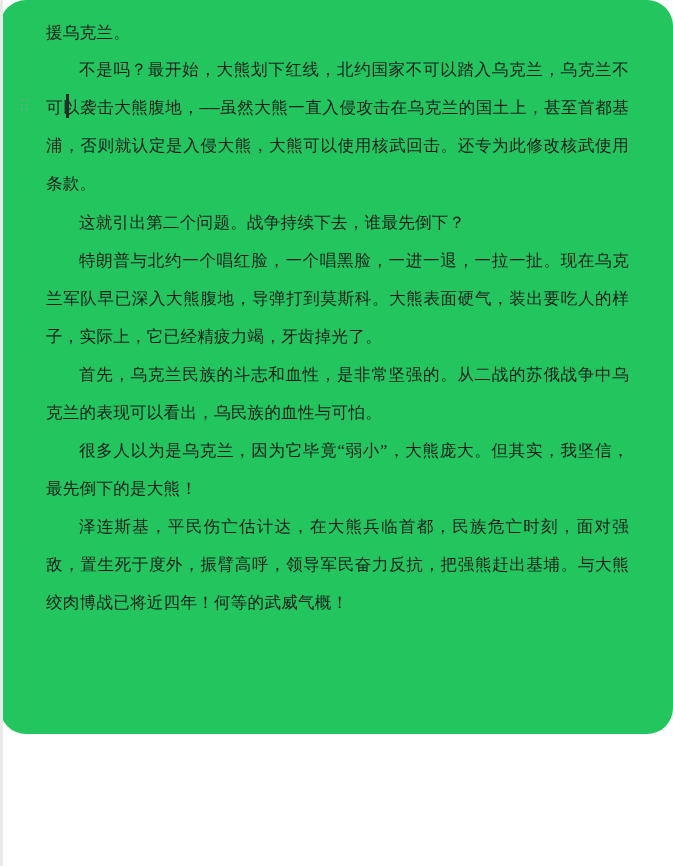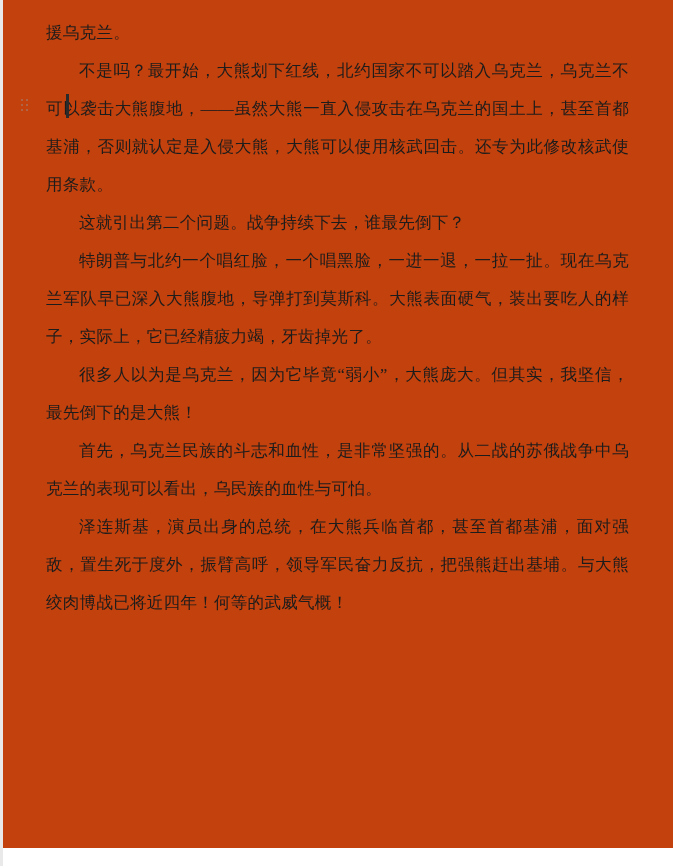--- a/index.html
+++ b/index.html
@@ -11,23 +11,24 @@
     width: 673px;
     height: 866px;
     font-family: "Liberation Serif", "DejaVu Serif", serif;
     color: #1a1a1a;
     overflow: hidden;
     position: relative;
   }
   .page {
     position: relative;
     width: 673px;
-    height: 848px;
-    background: #c2410c;
+    height: 734px;
+    background: #22c55e;
     box-sizing: border-box;
+    border-radius: 26px;
   }
   
   .left-rule {
     position: absolute;
     left: 0;
     top: 0;
     width: 3px;
     height: 866px;
     background: #e9e9e9;
   }
@@ -50,20 +51,21 @@
   }
   p.para.indent {
     text-indent: 2em;
   }
   p.first {
     padding-top: 8px;
   }
   
   .block-selected {
     position: relative;
+    font-family: Liberation Mono, monospace;
   }
   .drag-handle {
     position: absolute;
     left: 20px;
     top: 46px;
     width: 12px;
     height: 14px;
     display: grid;
     grid-template-columns: 4px 4px;
     grid-template-rows: 4px 4px 4px;
@@ -111,18 +113,18 @@
           <i></i>
           <i></i>
           <i></i>
       </span>
       <span class="sel-bar"></span>
       <p class="para indent">不是吗？最开始，大熊划下红线，北约国家不可以踏入乌克兰，乌克兰不可以袭击大熊腹地，——虽然大熊一直入侵攻击在乌克兰的国土上，甚至首都基浦，否则就认定是入侵大熊，大熊可以使用核武回击。还专为此修改核武使用条款。</p>
     </div>
 
     <p class="para indent">这就引出第二个问题。战争持续下去，谁最先倒下？</p>
     <p class="para indent">特朗普与北约一个唱红脸，一个唱黑脸，一进一退，一拉一扯。现在乌克兰军队早已深入大熊腹地，导弹打到莫斯科。大熊表面硬气，装出要吃人的样子，实际上，它已经精疲力竭，牙齿掉光了。</p>
+    <p class="para indent">首先，乌克兰民族的斗志和血性，是非常坚强的。从二战的苏俄战争中乌克兰的表现可以看出，乌民族的血性与可怕。</p>
     <p class="para indent">很多人以为是乌克兰，因为它毕竟“弱小”，大熊庞大。但其实，我坚信，最先倒下的是大熊！</p>
-    <p class="para indent">首先，乌克兰民族的斗志和血性，是非常坚强的。从二战的苏俄战争中乌克兰的表现可以看出，乌民族的血性与可怕。</p>
-    <p class="para indent">泽连斯基，演员出身的总统，在大熊兵临首都，甚至首都基浦，面对强敌，置生死于度外，振臂高呼，领导军民奋力反抗，把强熊赶出基埔。与大熊绞肉博战已将近四年！何等的武威气概！</p>
+    <p class="para indent">泽连斯基，平民伤亡估计达，在大熊兵临首都，民族危亡时刻，面对强敌，置生死于度外，振臂高呼，领导军民奋力反抗，把强熊赶出基埔。与大熊绞肉博战已将近四年！何等的武威气概！</p>
 
   </div>
 </div>
 
 </body></html>

